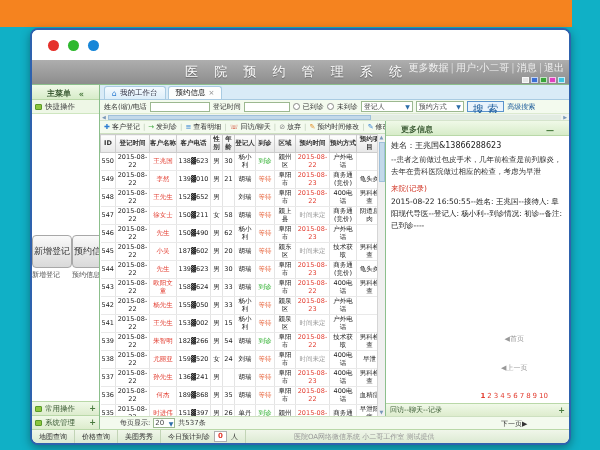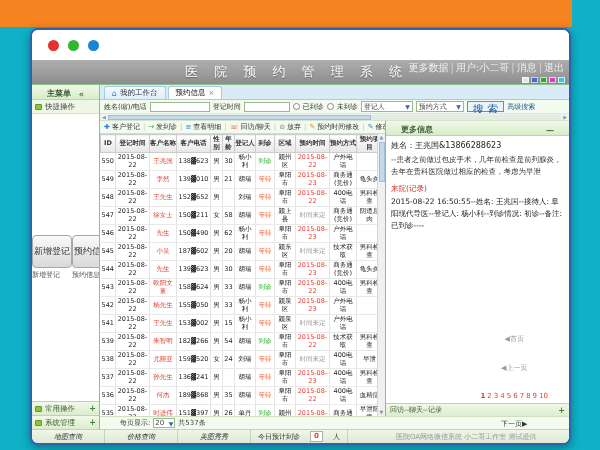--- a/index.html
+++ b/index.html
@@ -114,22 +114,22 @@
   .pg-right { margin-left:auto; display:flex; align-items:center; gap:19px;flex-direction:column; }
   .pg-nav { color:#999; cursor:pointer; } .pg-nav.on { color:#333; }
   .pg-num { color:#e23b2e; cursor:pointer; text-decoration:none; padding:0 1px; }
   .pg-num.cur { font-weight:bold; }
   .pg-jump { width:14px; height:10px; background:#fff; border:1px solid #9cb890; font-size:7px; text-align:center; }
   .pg-go { color:#2d6da8; font-size:6px; cursor:pointer; }
 
   
   .statusbar { height:14px; background:linear-gradient(#f0f6ea,#dcead2); border-top:1px solid #b9d8a8;
                display:flex; align-items:center; font-size:7px; color:#333; flex:0 0 auto; }
-  .st-item { padding:0 22px; border-right:1px solid #c2d4b6; height:100%; display:inline-flex; align-items:center; cursor:pointer;font-style:italic; }
-  .st-today { padding:0 7px; border-right:1px solid #c2d4b6; height:100%; display:inline-flex; align-items:center; gap:10px;justify-content:space-between; }
+  .st-item { padding:0 7px; border-right:1px solid #c2d4b6; height:100%; display:inline-flex; align-items:center; cursor:pointer; }
+  .st-today { padding:0 7px; border-right:1px solid #c2d4b6; height:100%; display:inline-flex; align-items:center; gap:4px;justify-content:space-between; }
   .st-count { background:#fff; border:1px solid #b0b0b0; color:#e23b2e; font-weight:bold; padding:0 3px; line-height:9px; }
   .st-copy { color:#999; margin-left:48px; }
 </style>
 </head>
 <body>
 
 <div class="orange-band"></div>
 
 <div class="window">
 

